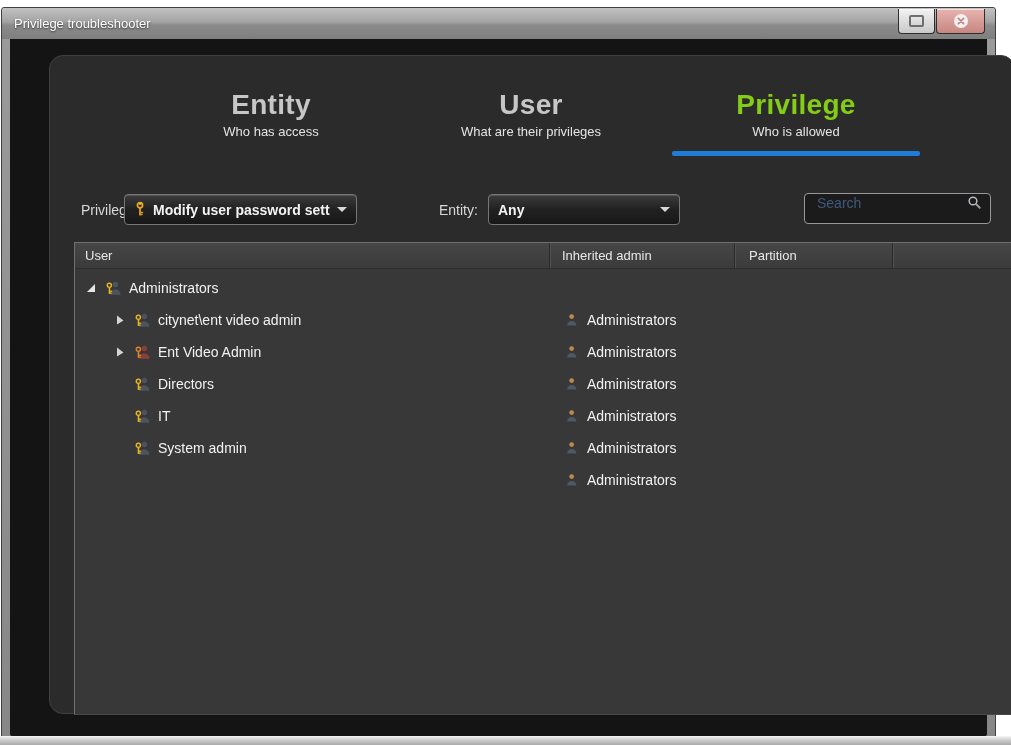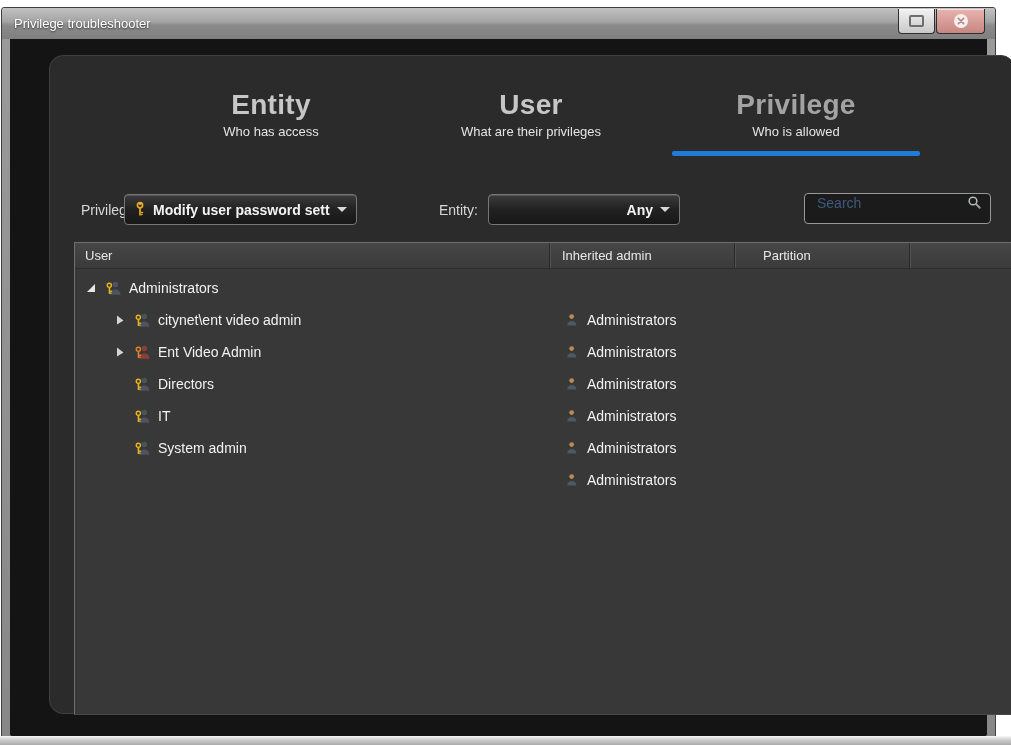--- a/index.html
+++ b/index.html
@@ -45,38 +45,38 @@
   }
   .bottom-strip{
     position:absolute;left:0;top:736px;width:1011px;height:9px;
     background:linear-gradient(180deg,#ececec 0%,#c9c9c9 40%,#a3a3a3 100%);
     border-top:1px solid #f2f2f2;
   }
   
   .tab{position:absolute;top:33px;width:280px;text-align:center;cursor:default;}
   .tab-1{left:81px;} .tab-2{left:341px;} .tab-3{left:606px;}
   .tab-title{font-size:28px;font-weight:bold;color:#c7c7c7;letter-spacing:.3px;line-height:32px;}
-  .tab.active .tab-title{color:#a3a3a3;}
+  .tab.active .tab-title{color:#84cc16;}
   .tab-sub{font-size:13px;color:#e4e4e4;margin-top:3px;}
   .tab-underline{
     position:absolute;left:622px;top:95px;width:248px;height:5px;
     border-radius:2px;background:#1e7cd8;
   }
   
   .flabel{position:absolute;top:146px;font-size:14px;color:#d9d9d9;}
   .lbl-privilege{left:31px;} .lbl-entity{left:389px;}
   .dropdown{
     position:absolute;top:138px;height:31px;box-sizing:border-box;
     background:linear-gradient(180deg,#3b3b3b 0%,#222222 48%,#171717 100%);
     border:1px solid #767676;border-radius:4px;
     display:flex;align-items:center;padding:0 9px;gap:7px;
     box-shadow:inset 0 1px 0 rgba(255,255,255,.14);cursor:default;
   }
   .dd-privilege{left:74px;width:233px;}
-  .dd-entity{left:438px;width:192px;text-align:right;}
+  .dd-entity{left:438px;width:192px;}
   .dd-text{flex:1;font-size:14px;font-weight:bold;color:#f3f3f3;white-space:nowrap;overflow:hidden;}
   .caret{width:0;height:0;border-left:5px solid transparent;border-right:5px solid transparent;border-top:5px solid #d8d8d8;}
   .searchbox{
     position:absolute;left:754px;top:137px;width:187px;height:31px;box-sizing:border-box;
     background:#1b1b1b;border:1px solid #989898;border-radius:4px;
     display:flex;align-items:center;padding:0 8px 12px 10px;
   }
   .searchbox input{
     flex:1;background:transparent;border:none;outline:none;
     font-family:"Liberation Sans",sans-serif;font-size:14px;color:#cdd6e4;min-width:0;
@@ -90,21 +90,21 @@
     display:flex;flex-direction:column;
   }
   .thead{
     display:flex;height:25px;flex:0 0 25px;align-items:center;
     background:linear-gradient(180deg,#464646,#3b3b3b);
     border-bottom:1px solid #2e2e2e;color:#e8e8e8;font-size:13px;
   }
   .th{box-sizing:border-box;height:100%;display:flex;align-items:center;cursor:default;}
   .th-user{width:474px;padding-left:10px;}
   .th-inh{width:185px;padding-left:12px;border-left:1px solid #2a2a2a;box-shadow:inset 1px 0 0 #515151;}
-  .th-part{width:175px;padding-left:28px;border-left:1px solid #2a2a2a;box-shadow:inset 1px 0 0 #515151;}
+  .th-part{width:158px;padding-left:14px;border-left:1px solid #2a2a2a;box-shadow:inset 1px 0 0 #515151;}
   .th-extra{flex:1;border-left:1px solid #2a2a2a;box-shadow:inset 1px 0 0 #515151;}
   .tbody{flex:1;padding-top:3px;overflow:hidden;}
   .trow{display:flex;height:32px;align-items:center;font-size:14px;color:#f2f2f2;}
   .cell{box-sizing:border-box;display:flex;align-items:center;height:100%;}
   .cell-user{width:474px;}
   .cell-inh{width:185px;padding-left:16px;}
   .cell-part{width:187px;padding-left:14px;}
   .expander{width:12px;margin-right:8px;display:flex;align-items:center;justify-content:center;flex:0 0 12px;}
   .uicon{margin-right:7px;display:flex;align-items:center;flex:0 0 auto;}
   .iicon{margin-right:8px;display:flex;align-items:center;flex:0 0 auto;}

